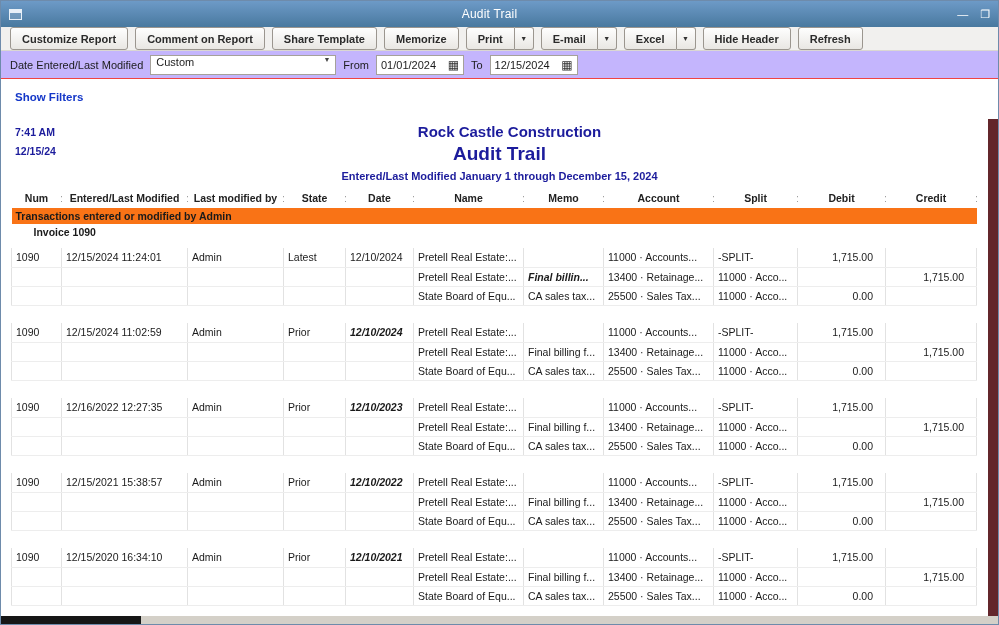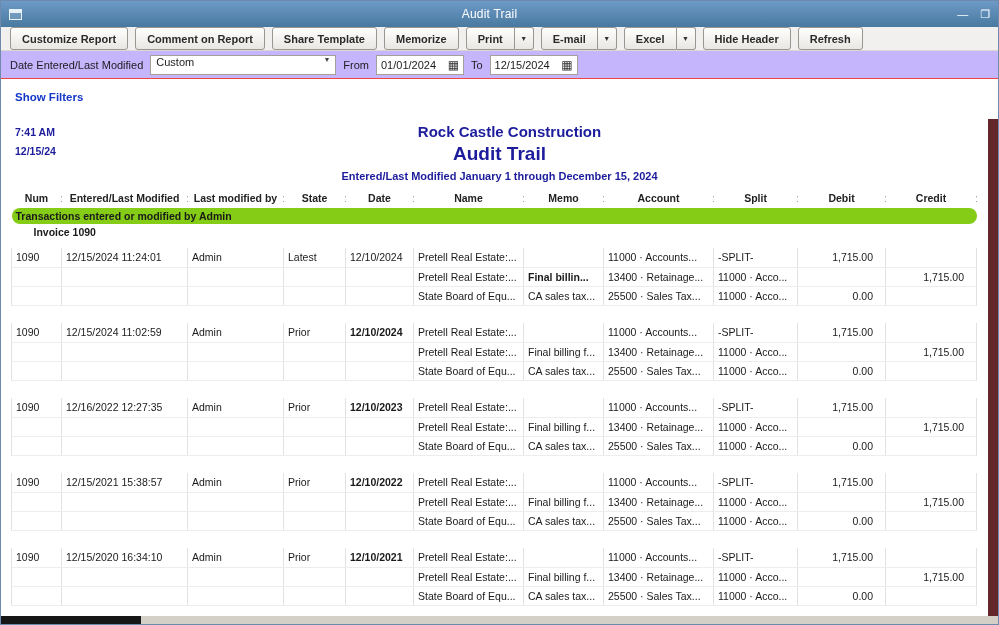--- a/index.html
+++ b/index.html
@@ -98,26 +98,26 @@
     color: #555; font-weight: 400;
   }
   td { padding: 2px 4px; white-space: nowrap; overflow: hidden; }
   tbody.group td {
     border-right: 1px solid #e2e2e2; border-bottom: 1px solid #ededed;
     height: 19px;
   }
   tbody.group td:first-child { border-left: 1px solid #e2e2e2; }
   tbody.gap td { height: 18px; border: none; }
   tr.section-row td {
-    background: #84cc16; font-weight: 700; height: 16px; padding-left: 4px; border-radius: 8px;
+    background: #f97316; font-weight: 700; height: 16px; padding-left: 4px;
   }
   tr.invoice-row td { font-weight: 700; padding-left: 22px; height: 16px; }
   tr.pre-spacer td { height: 8px; }
   td.c-debit, td.c-credit { text-align: right; padding-right: 12px; }
-  td.em { font-weight: 700; }
+  td.em { font-weight: 700; font-style: italic; }
 
   
   .v-strip {
     position: absolute; right: 0; top: 118px; bottom: 8px; width: 10px;
     background: #63262b;
   }
   .bottom-bar {
     position: absolute; left: 0; right: 0; bottom: 0; height: 8px;
     background: #d4d0c8;
   }

